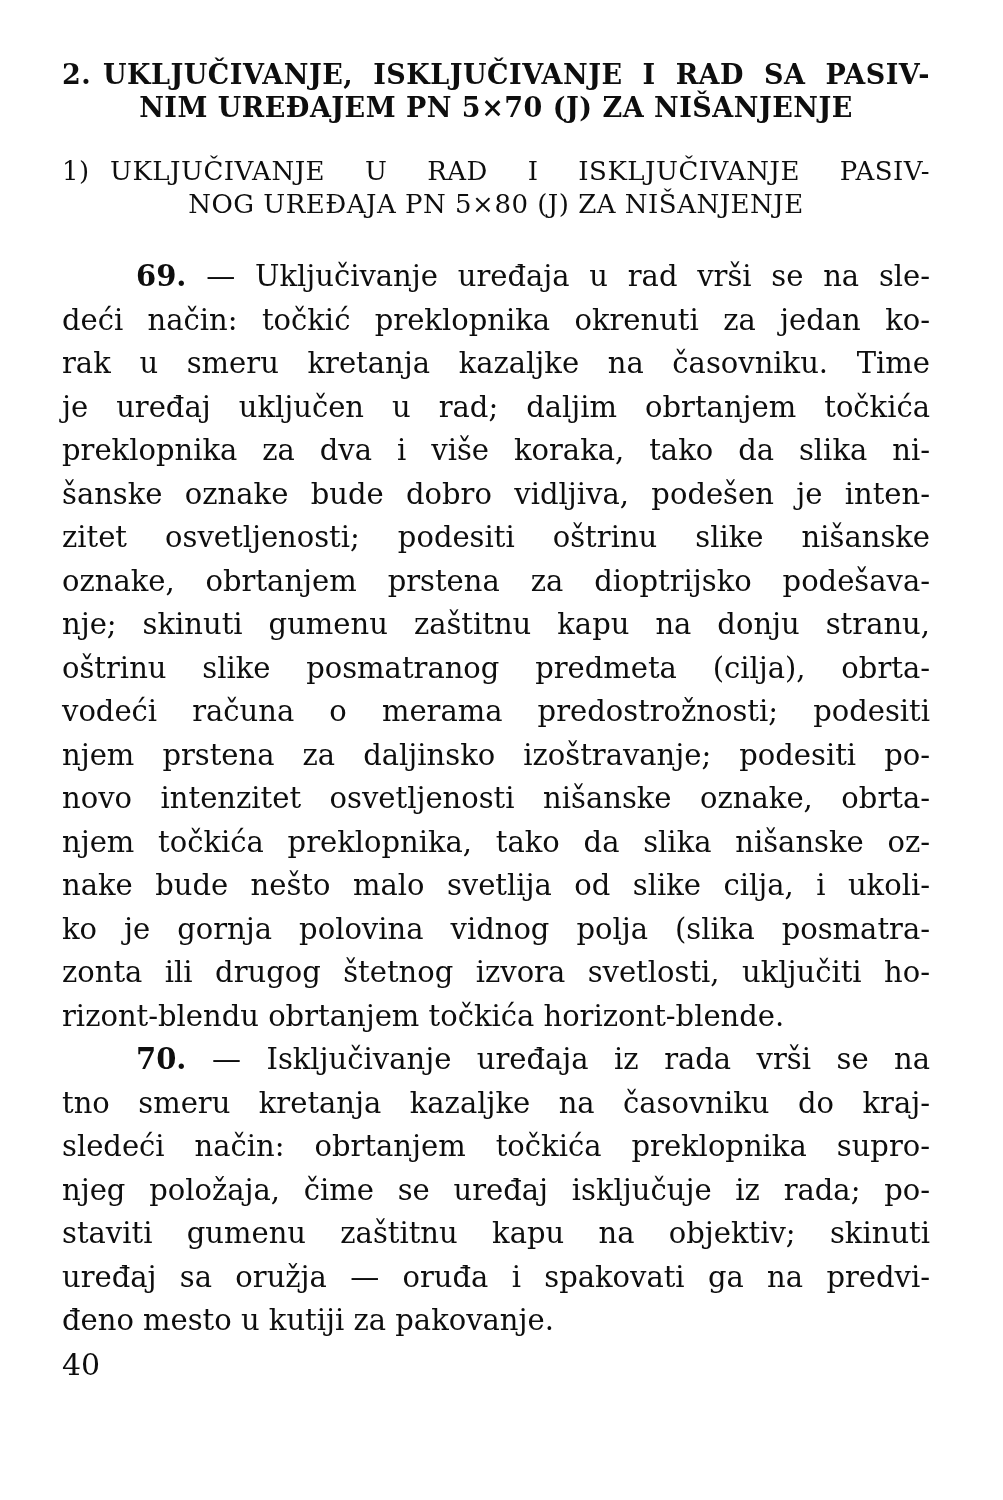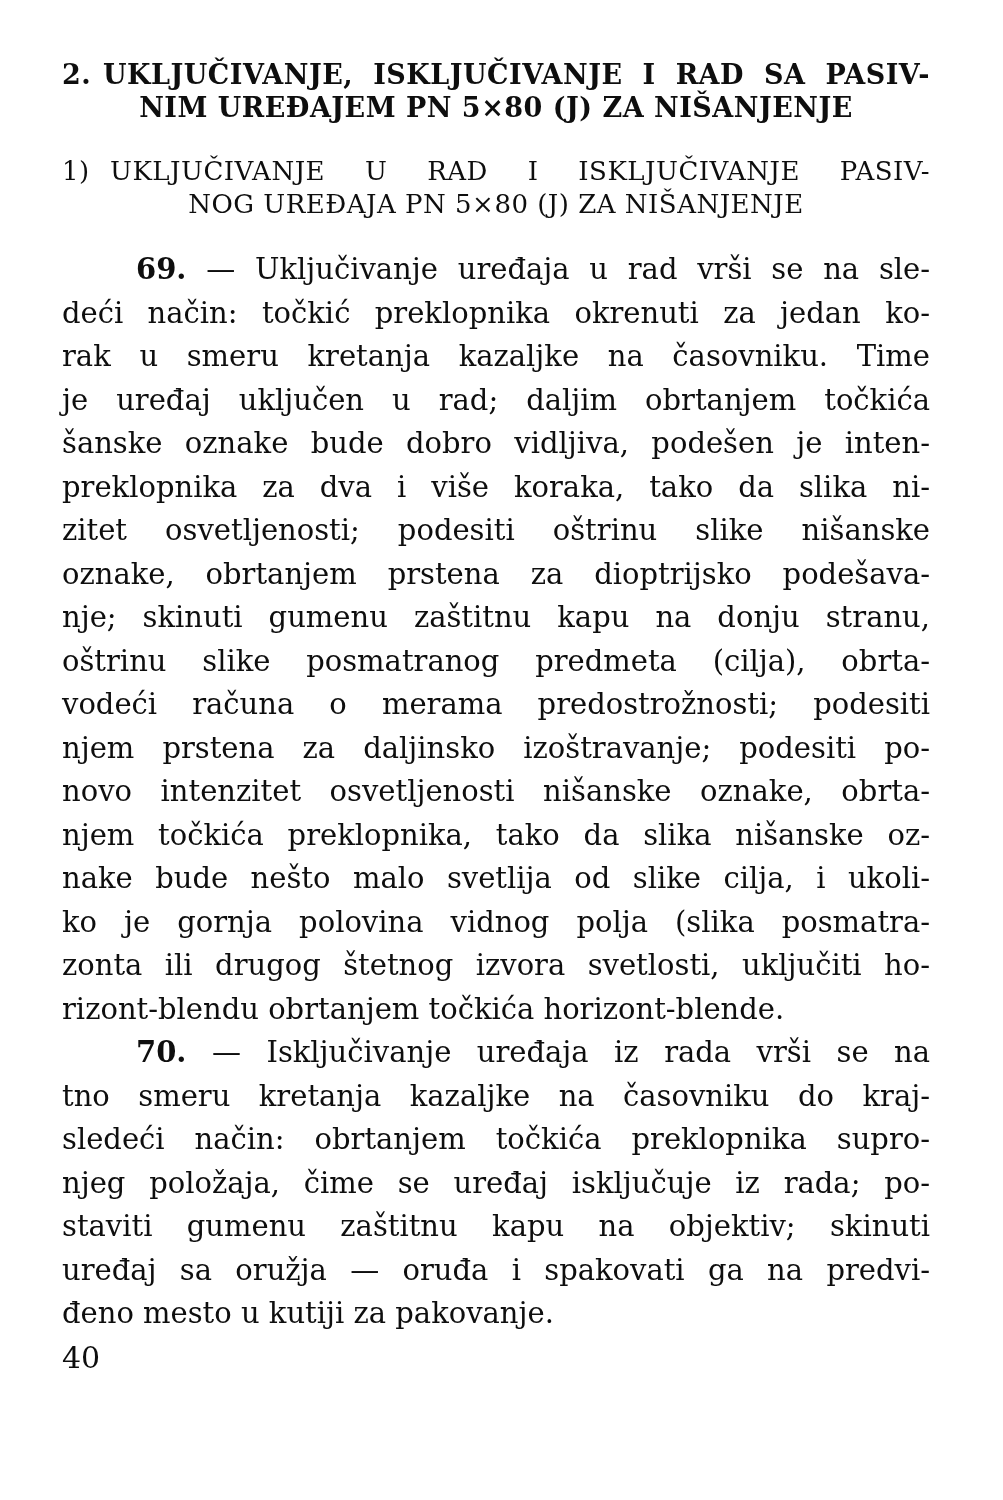--- a/index.html
+++ b/index.html
@@ -48,21 +48,21 @@
     margin-top: 31px;
     font-weight: normal;
     font-size: 26px;
     line-height: 33px;
     letter-spacing: 0.5px;
   }
   .subheading .h-num { flex: 0 0 48px; font-weight: normal; }
 
   
   .bodytext {
-    margin-top: 27px;
+    margin-top: 34px;
     font-size: 29px;
     line-height: 43.5px;
   }
   .line {
     text-align: justify;
     text-align-last: justify;
     white-space: normal;
   }
   .line.first { text-indent: 74px; }
   .line.last  { text-align-last: left; }
@@ -77,39 +77,39 @@
 </head>
 <body>
 
 <div class="page">
 
   <div class="heading">
     <div class="h-row">
       <span class="h-num">2.</span>
       <span class="h-fill">UKLJUČIVANJE, ISKLJUČIVANJE I RAD SA PASIV-</span>
     </div>
-    <div class="h-center">NIM UREĐAJEM PN 5×80 (J) ZA NIŠANJENJE</div>
+    <div class="h-center">NIM UREĐAJEM PN 5×70 (J) ZA NIŠANJENJE</div>
   </div>
 
   <div class="subheading">
     <div class="h-row">
       <span class="h-num">1)</span>
       <span class="h-fill">UKLJUČIVANJE U RAD I ISKLJUČIVANJE PASIV-</span>
     </div>
     <div class="h-center">NOG UREĐAJA PN 5×80 (J) ZA NIŠANJENJE</div>
   </div>
 
   <div class="bodytext">
 
     <div class="line first"><span class="pnum">69.</span> <span>— Uključivanje uređaja u rad vrši se na sle-</span></div>
     <div class="line">deći način: točkić preklopnika okrenuti za jedan ko-</div>
     <div class="line">rak u smeru kretanja kazaljke na časovniku. Time</div>
     <div class="line">je uređaj uključen u rad; daljim obrtanjem točkića</div>
+    <div class="line">preklopnika za dva i više koraka, tako da slika ni-</div>
     <div class="line">šanske oznake bude dobro vidljiva, podešen je inten-</div>
-    <div class="line">preklopnika za dva i više koraka, tako da slika ni-</div>
     <div class="line">zitet osvetljenosti; podesiti oštrinu slike nišanske</div>
     <div class="line">oznake, obrtanjem prstena za dioptrijsko podešava-</div>
     <div class="line">nje; skinuti gumenu zaštitnu kapu na donju stranu,</div>
     <div class="line">oštrinu slike posmatranog predmeta (cilja), obrta-</div>
     <div class="line">vodeći računa o merama predostrožnosti; podesiti</div>
     <div class="line">njem prstena za daljinsko izoštravanje; podesiti po-</div>
     <div class="line">novo intenzitet osvetljenosti nišanske oznake, obrta-</div>
     <div class="line">njem točkića preklopnika, tako da slika nišanske oz-</div>
     <div class="line">nake bude nešto malo svetlija od slike cilja, i ukoli-</div>
     <div class="line">ko je gornja polovina vidnog polja (slika posmatra-</div>

